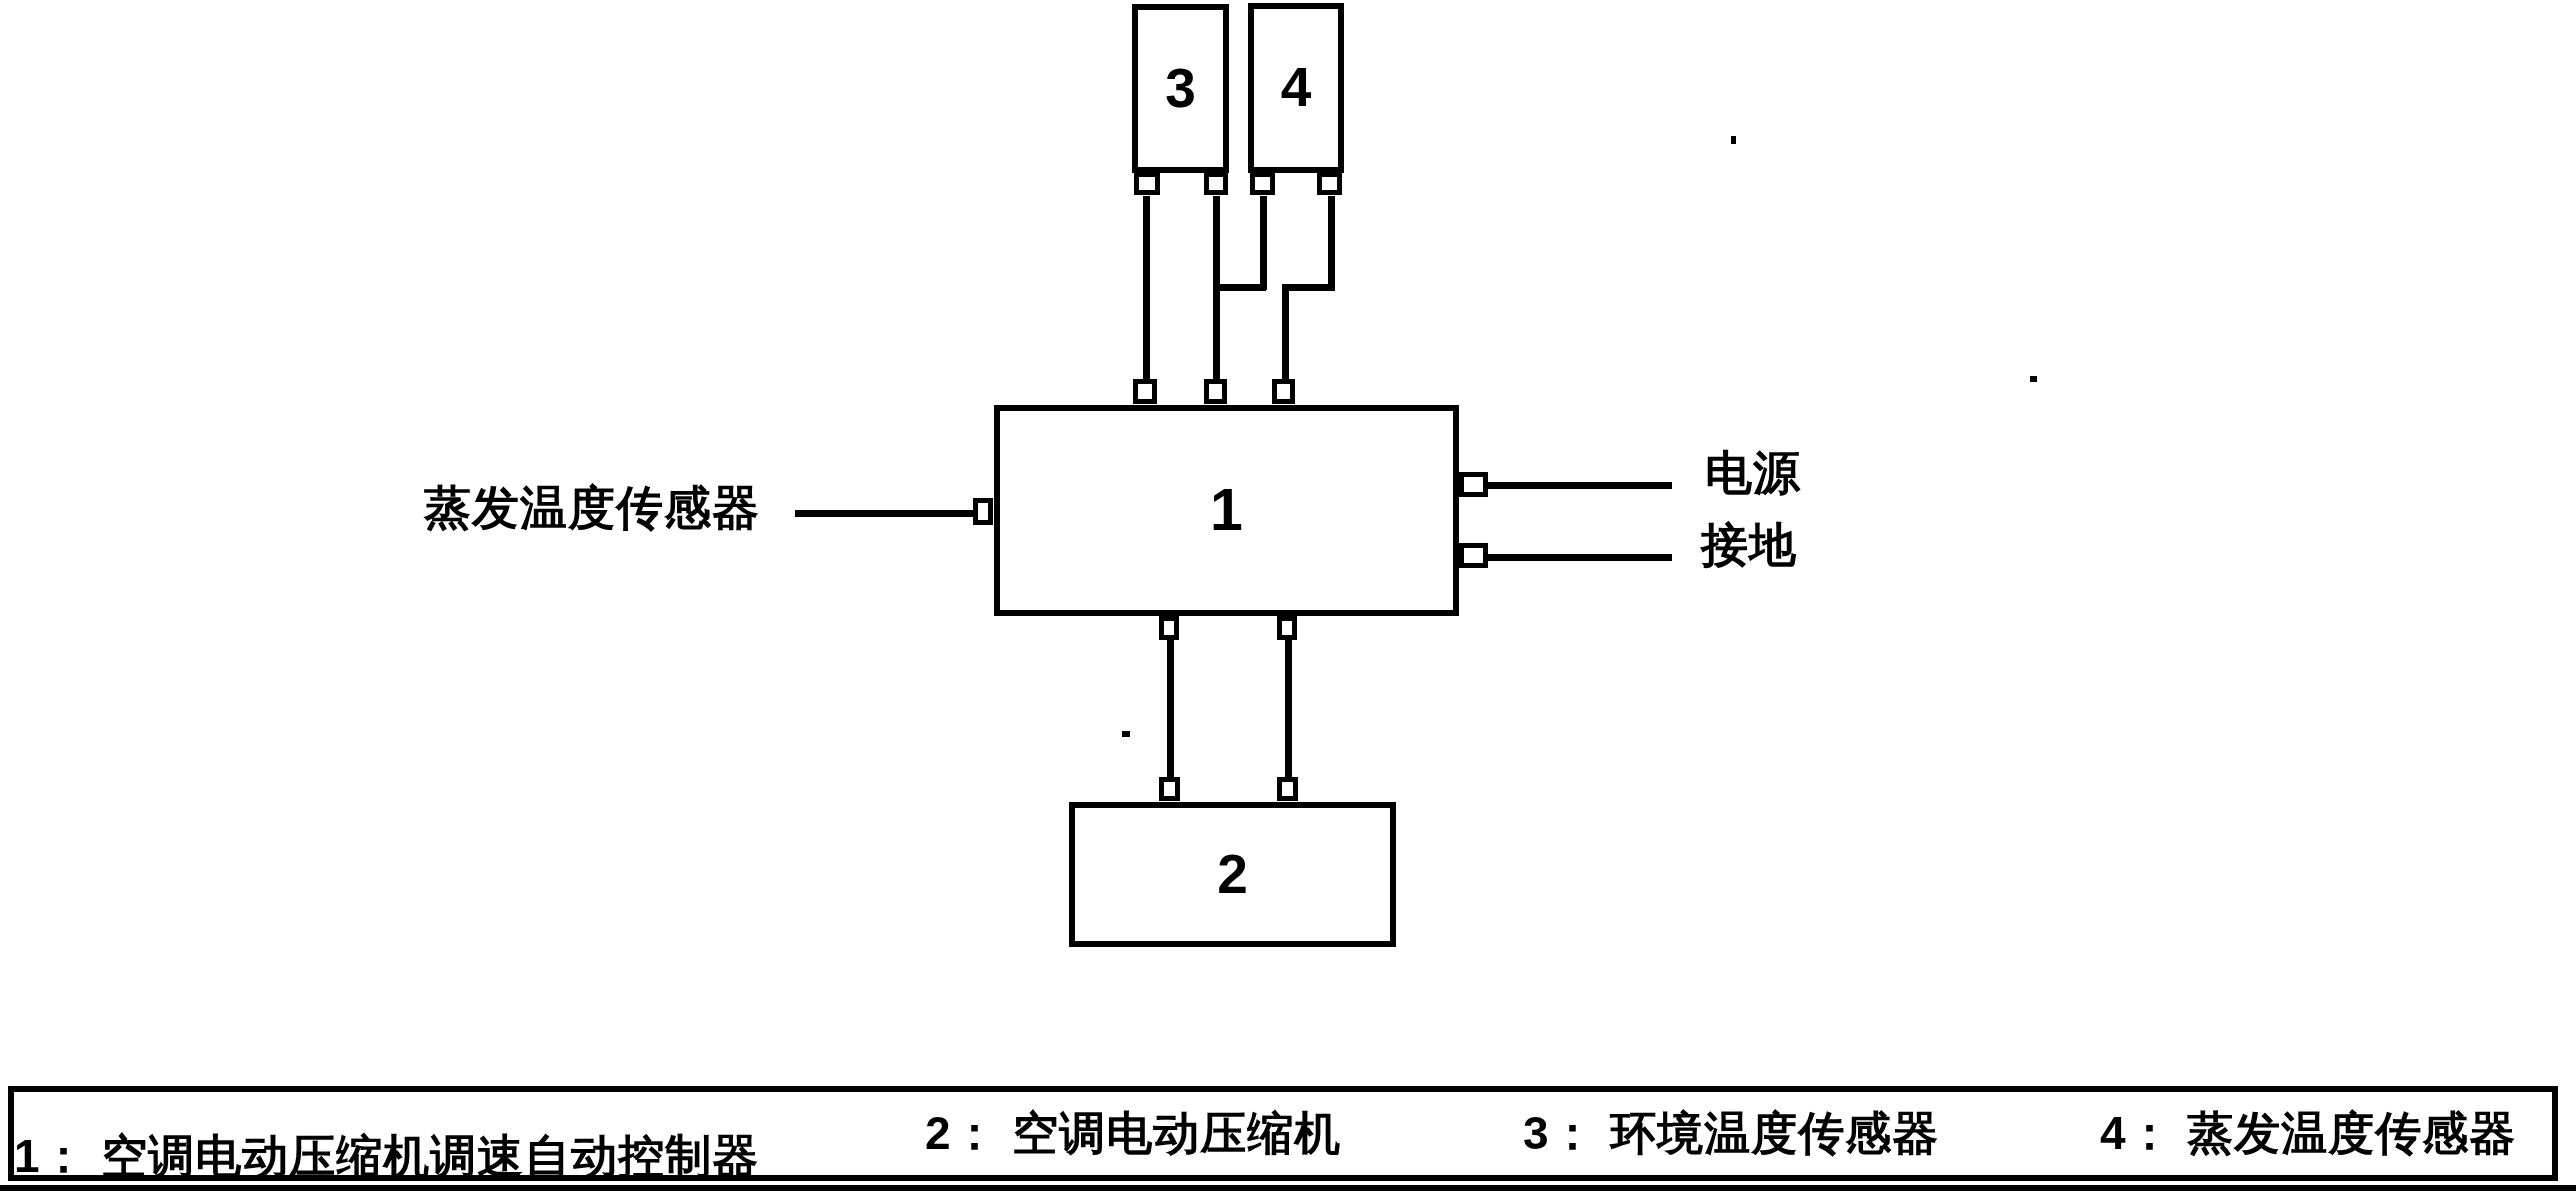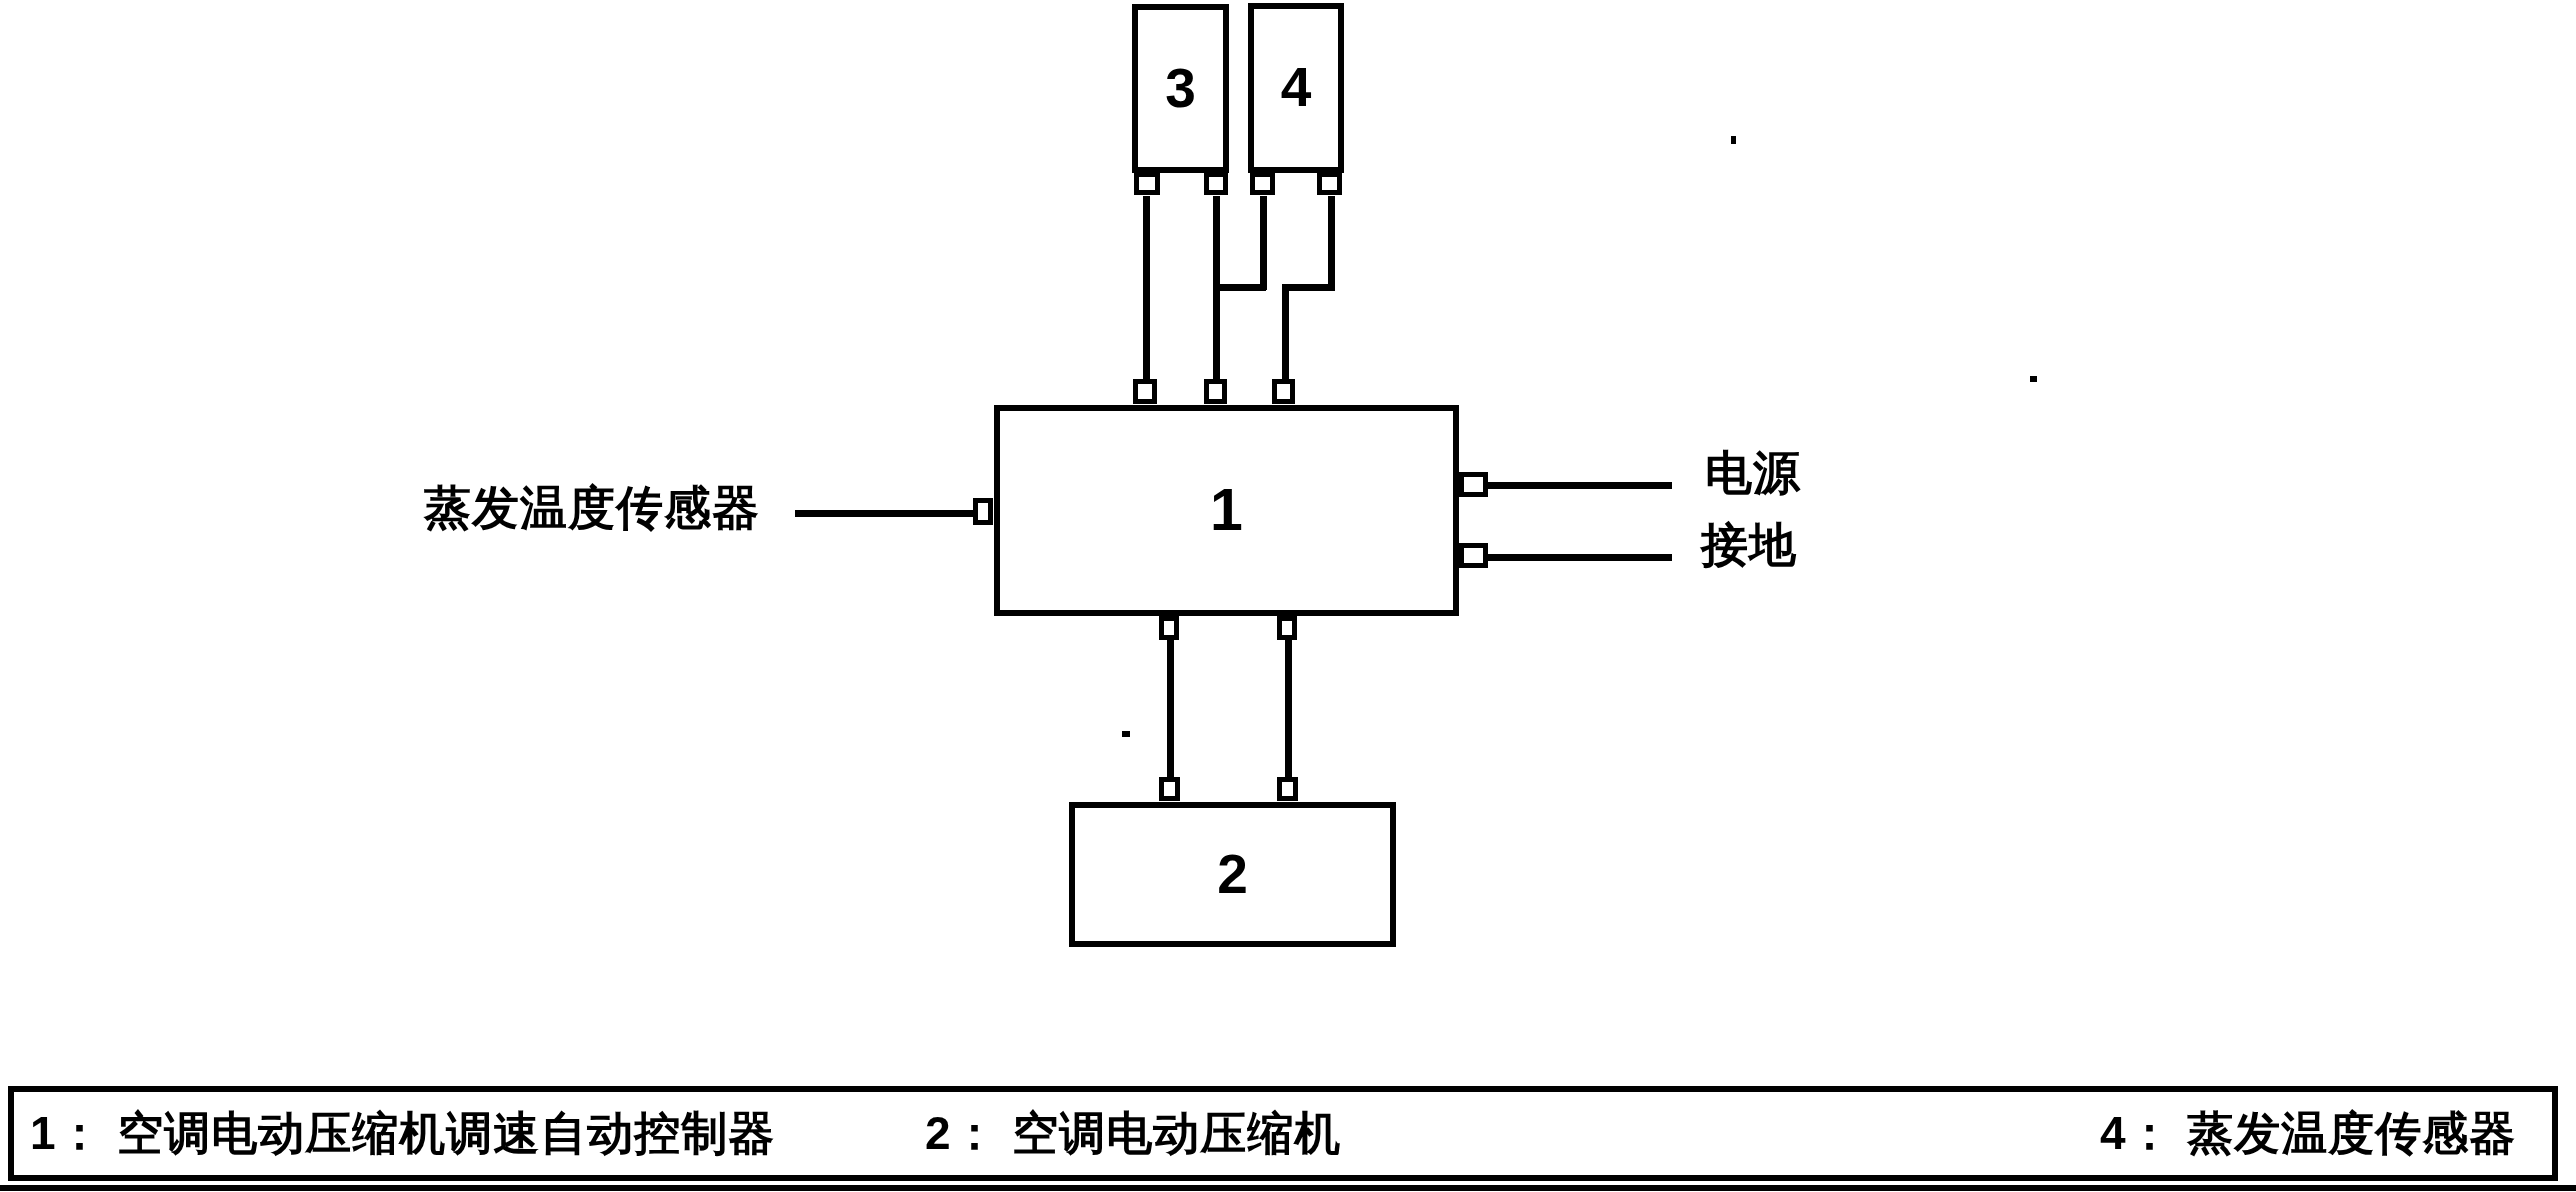--- a/index.html
+++ b/index.html
@@ -99,21 +99,21 @@
   }
   .legend .item {
     position: absolute;
     top: 50%;
     transform: translateY(-50%);
     font-size: 46px;
     font-weight: bold;
     white-space: nowrap;
     letter-spacing: 1px;
   }
-  #legend-item-1 { left: 16px; }
+  #legend-item-1 { left: 0; margin-top: 23px; }
   #legend-item-2 { left: 911px; }
   #legend-item-3 { left: 1509px; }
   #legend-item-4 { left: 2086px; }
 
   .bottom-rule {
     position: absolute;
     left: 0; top: 1185px;
     width: 2576px; height: 5.9px;
     background: #000;
   }
@@ -172,20 +172,21 @@
   <div class="wire h" id="w-r1"></div>
   <div class="wire h" id="w-r2"></div>
 
   <div class="lbl" id="lbl-switch">蒸发温度传感器</div>
   <div class="lbl" id="lbl-power">电源</div>
   <div class="lbl" id="lbl-ground">接地</div>
 
   <div class="legend">
     <div class="item" id="legend-item-1">1： 空调电动压缩机调速自动控制器</div>
     <div class="item" id="legend-item-2">2： 空调电动压缩机</div>
+    <div class="item" id="legend-item-3">3： 环境温度传感器</div>
     <div class="item" id="legend-item-4">4： 蒸发温度传感器</div>
   </div>
   <div class="bottom-rule"></div>
 
   <div class="dot" id="dot1"></div>
   <div class="dot" id="dot2"></div>
   <div class="dot" id="dot3"></div>
 
 </div>
 

